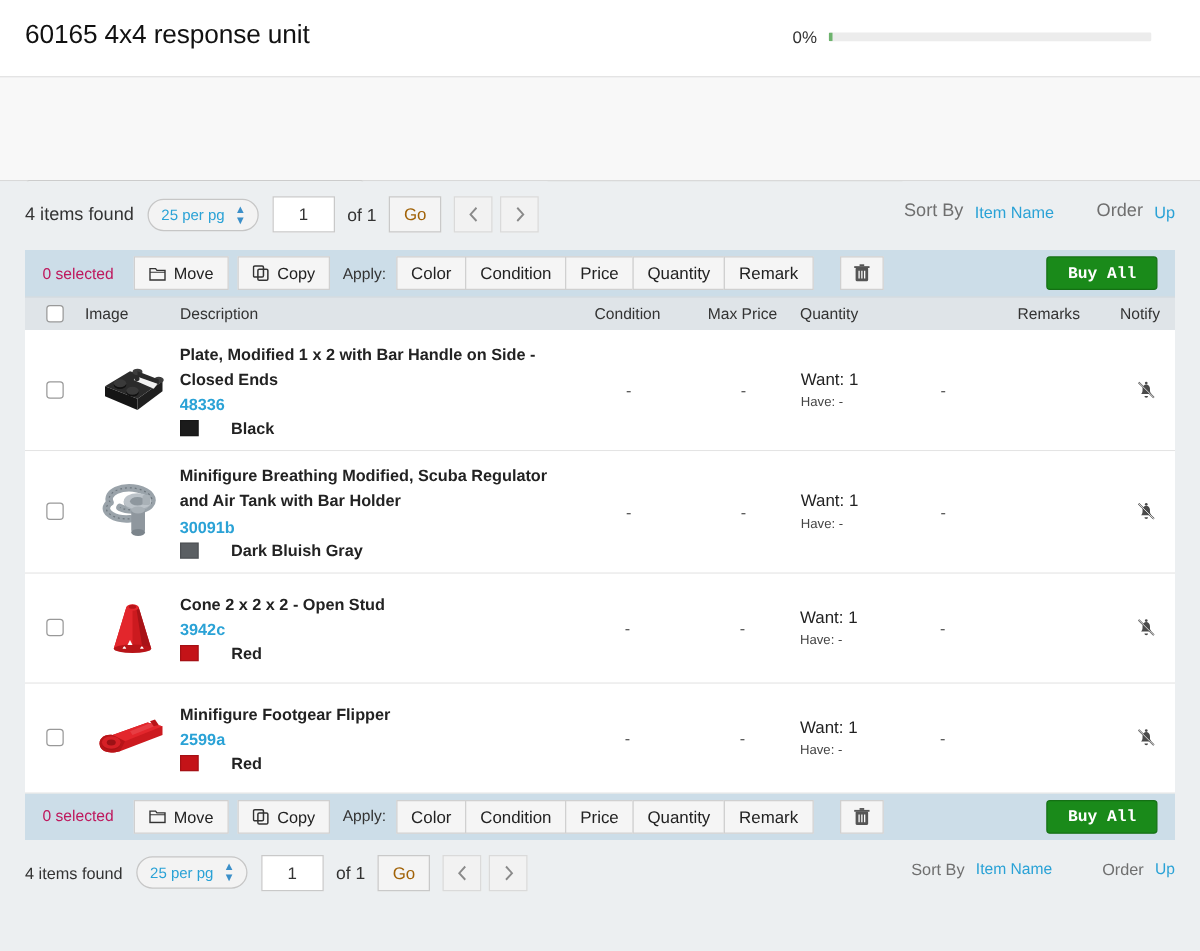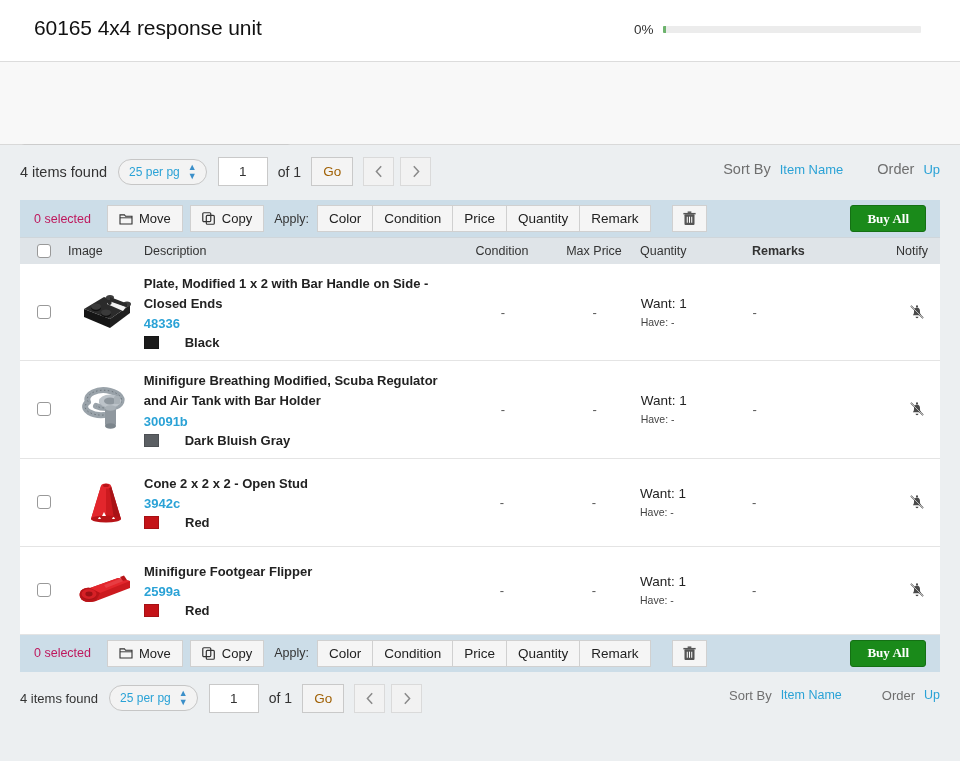--- a/index.html
+++ b/index.html
@@ -14,21 +14,21 @@
 
   
   .titlebar {
     position: relative;
     height: 62px;
     background: #ffffff;
     border-bottom: 1px solid #dcdcdc;
     display: flex; align-items: center;
   }
   .title-text {
-    position: absolute; left: 34px; top: 16px;
+    position: absolute; left: 20px; top: 16px;
     font-size: 21px; color: #111; font-weight: 400;
     letter-spacing: -0.1px;
   }
   .progress-wrap {
     position: absolute; left: 634px; top: 22px;
     display: flex; align-items: center; gap: 9px;
   }
   .progress-label { font-size: 13.5px; color: #333; }
   .progress-track {
     width: 258px; height: 7px; background: #ececec; border-radius: 1px;
@@ -163,40 +163,40 @@
     height: 27px; width: 35px; background: #f5f5f5; border: 1px solid #d0d0d0;
     display:flex; align-items:center; justify-content:center; cursor:pointer;
     margin-left: 22px;
   }
   .buyall {
     position: absolute; right: 14px; top: 5px;
     height: 27px; padding: 0 16px;
     background: #1a8a1a; border: 1px solid #147014; border-radius: 3px;
     color: #fff; font-size: 13px; font-weight: 700;
     display: flex; align-items: center; justify-content: center; cursor: pointer;
-    font-family: Liberation Serif, serif;
+    font-family: Liberation Mono, monospace;
   }
 
   .colhead {
     height: 27px; background: #dfe4e8;
     display: flex; align-items: center;
     font-size: 12.5px; color: #333;
     border-top: 1px solid #cfd6db;
   }
   .cb-cell { width: 48px; display:flex; justify-content:center; align-items:center; }
   .chk {
     width: 14px; height: 14px; border: 1px solid #999; border-radius: 3px;
     background: #fff; cursor: pointer; display:block;
   }
   .c-image { width: 76px; text-align: left; }
   .c-desc  { flex: 1 1 auto; }
   .c-cond  { width: 92px; text-align: center; }
   .c-price { width: 92px; text-align: center; }
   .c-qty   { width: 112px; text-align: left; }
-  .c-rem   { width: 112px; text-align: left; font-weight: bold; }
+  .c-rem   { width: 112px; text-align: right; }
   .c-notify{ width: 76px; text-align: right; padding-right: 12px; }
 
   .row {
     display: flex; align-items: center;
     min-height: 88px;
     border-bottom: 1px solid #e4e4e4;
     background: #fff;
   }
   .row:last-of-type { border-bottom: none; }
   .thumb-cell { width: 76px; display:flex; align-items:center; justify-content:center; }

